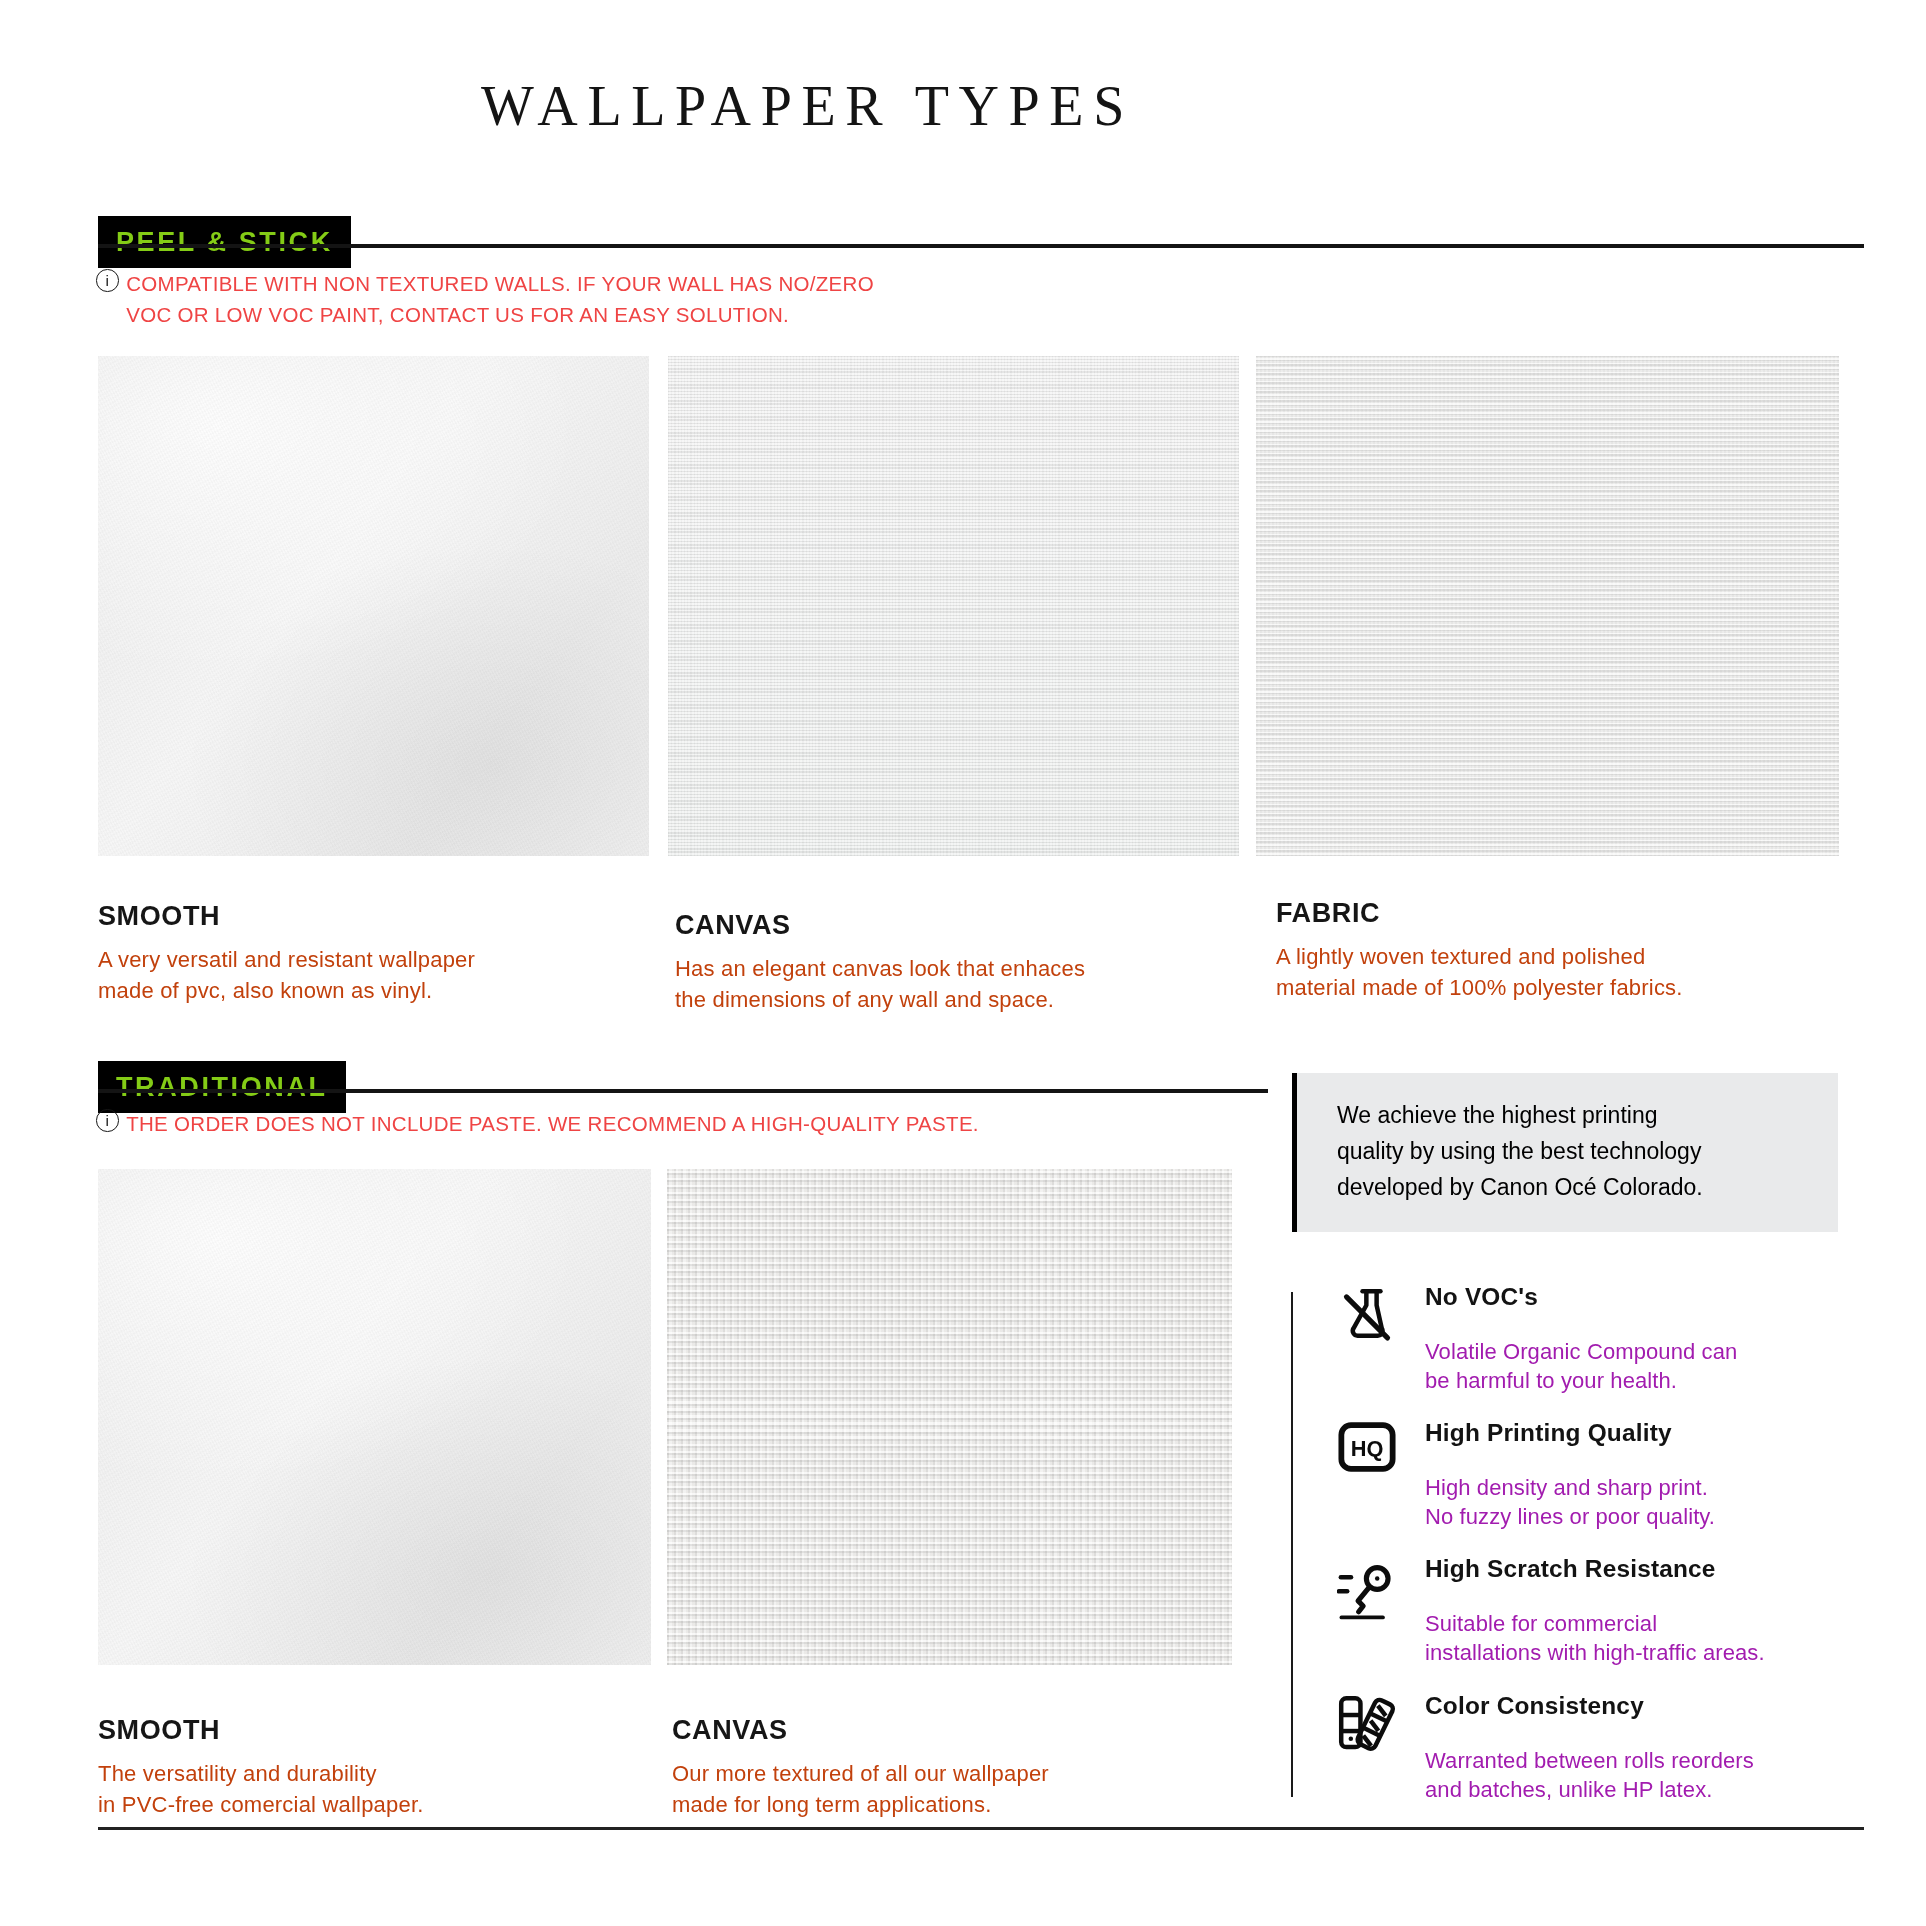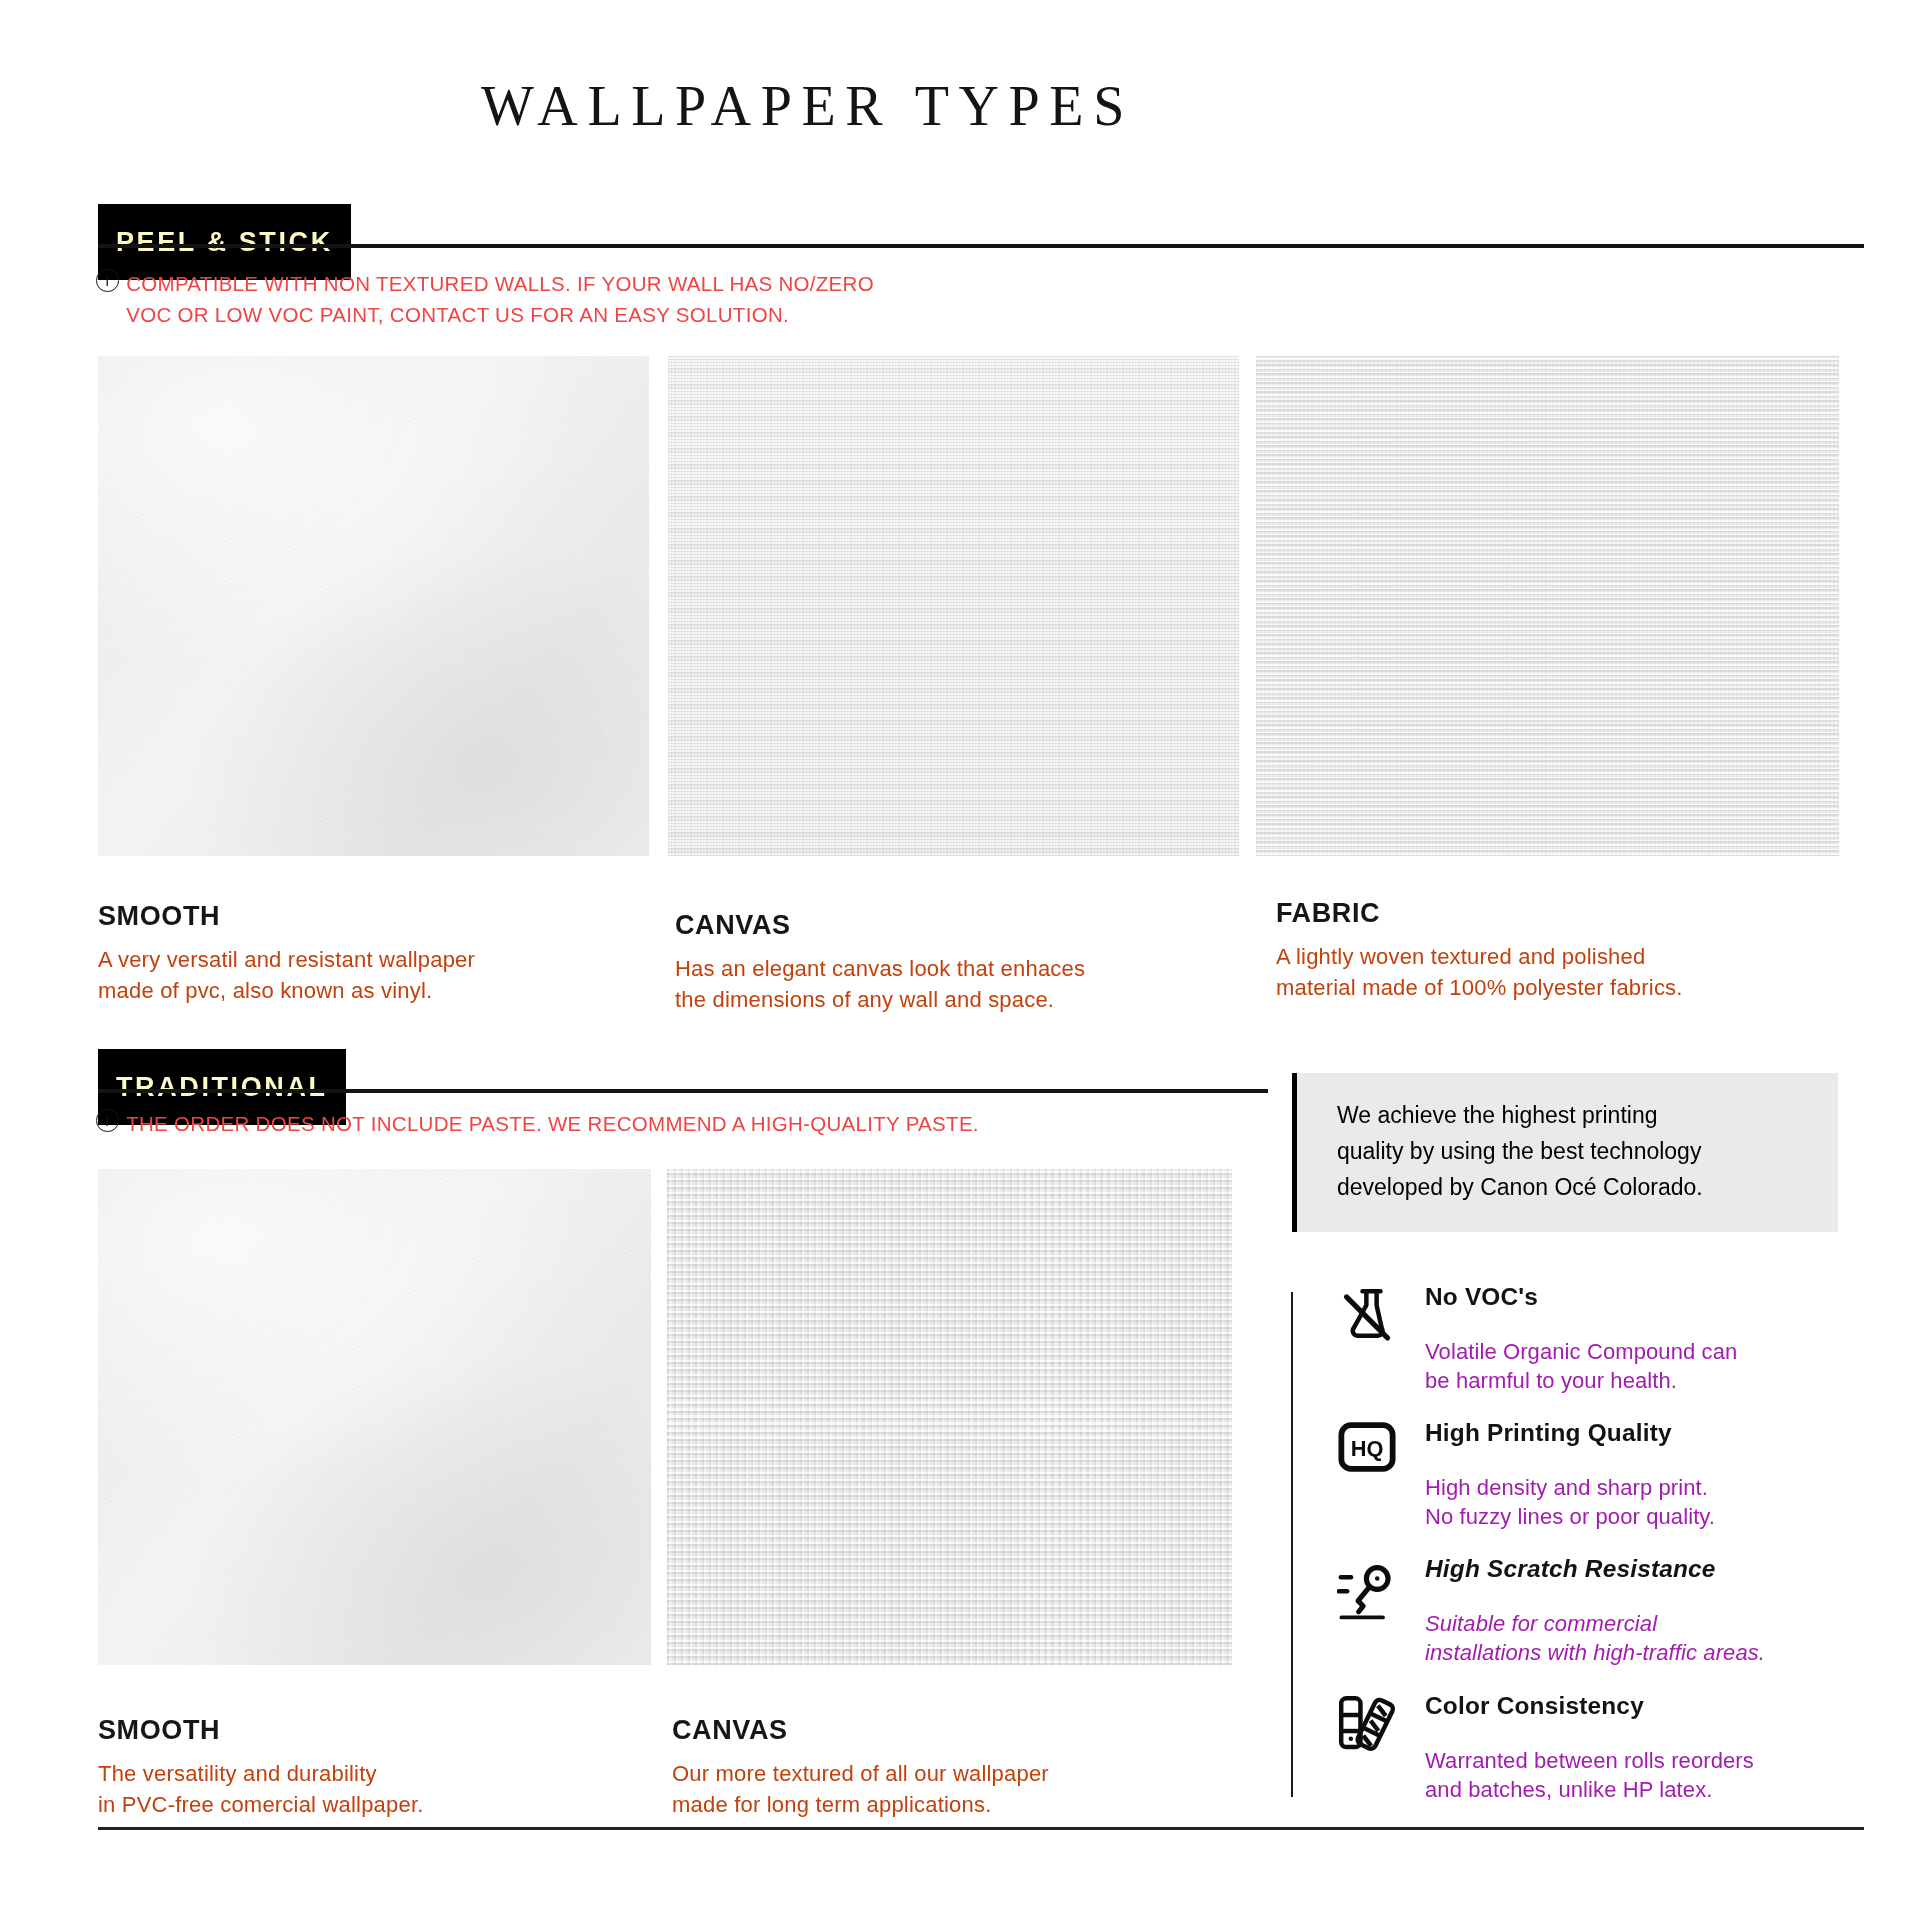--- a/index.html
+++ b/index.html
@@ -11,23 +11,23 @@
 
   
   .title{
     position:absolute;left:0;top:76px;width:1615px;margin:0;
     text-align:center;font-size:56px;font-weight:500;letter-spacing:9.6px;
     color:#141414;line-height:1.1;font-family:Liberation Serif, serif;
   }
 
   
   .badge{
-    position:absolute;height:44px;background:#000;color:#fef9c3;
-    display:flex;align-items:center;padding:16px 18px;
-    font-size:27px;font-weight:600;letter-spacing:2.6px;
+    position:absolute;height:44px;background:#000;color:#84cc16;
+    display:flex;align-items:center;padding:4px 18px;
+    font-size:27px;font-weight:600;letter-spacing:2.6px;margin-top:12px;
   }
   #badge-peel{left:98px;top:204px;}
   #badge-trad{left:98px;top:1049px;}
   .rule{position:absolute;background:#141414;}
   #rule-peel{left:98px;top:244px;width:1766px;height:3.9px;}
   #rule-trad{left:98px;top:1089px;width:1170px;height:3.9px;}
   #rule-bottom{left:98px;top:1827px;width:1766px;height:3.2px;background:#222;}
 
   
   .note{position:absolute;display:flex;gap:7.7px;align-items:flex-start;}
@@ -93,21 +93,21 @@
     position:absolute;left:1292px;top:1073px;width:546px;height:159px;
     box-sizing:border-box;background:#e9eaeb;border-left:5.8px solid #000;
     padding:24.4px 0 0 40px;font-size:23px;line-height:36px;color:#000000;
   }
 
   
   #features-rule{position:absolute;left:1291px;top:1292px;width:1.9px;height:505px;background:#1a1a1a;}
   .feature{position:absolute;left:1337px;width:565px;display:flex;gap:28px;}
   #feature-no-voc{top:1283px;}
   #feature-hq{top:1419px;}
-  #feature-scratch{top:1555px;font-style:italic;}
+  #feature-scratch{top:1555px;}
   #feature-color{top:1692px;}
   .ficon{flex:0 0 60px;width:60px;display:flex;justify-content:center;align-items:flex-start;padding-top:2.6px;}
   .ftext{flex:1;}
   .feature-title{font-size:24.4px;font-weight:700;color:#131313;letter-spacing:0.2px;}
   .feature-desc{margin-top:26px;font-size:22px;line-height:29px;letter-spacing:0.1px;color:#a21caf;}
 </style>
 </head>
 <body>
 
 <div>

